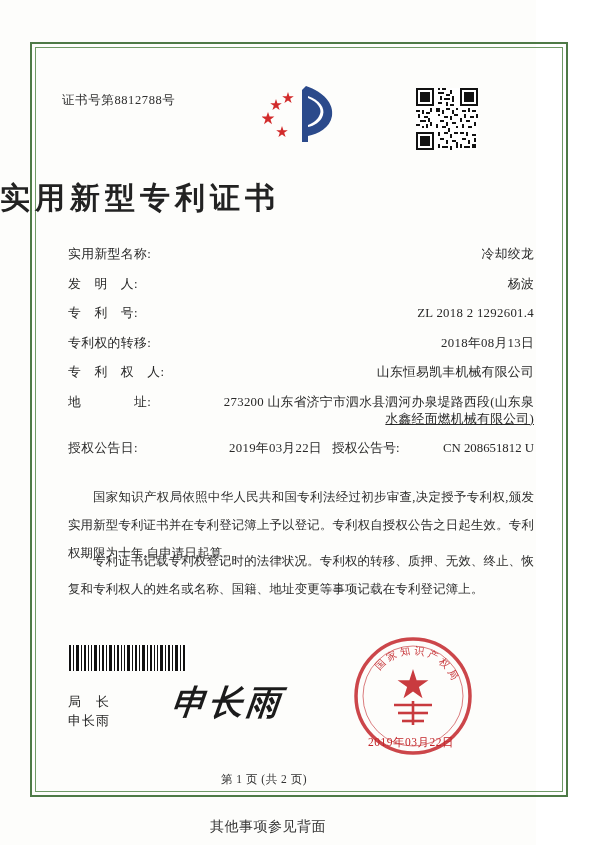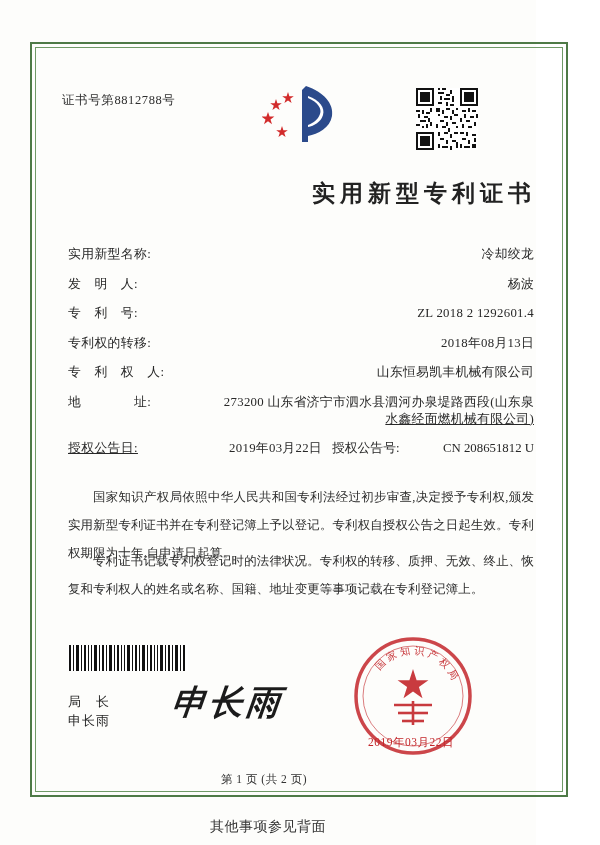--- a/index.html
+++ b/index.html
@@ -63,22 +63,22 @@
     top: 88px;
     width: 62px;
     height: 62px;
   }
   
   .title {
     position: absolute;
     left: 0;
     right: 0;
     top: 178px;
-    text-align: right;
-    font-size: 23px;
+    text-align: left;
+    font-size: 30px;
     font-weight: bold;
     letter-spacing: 5px;
     color: #222;
     font-family: Liberation Serif, serif;
   }
   
   .fields {
     position: absolute;
     left: 68px;
     top: 246px;
@@ -103,21 +103,20 @@
     padding-left: 6px;
     letter-spacing: 0.3px;
   }
   .row .value .line2 {
     display: block;
     padding-left: 16px;
     text-decoration: underline;
   }
   .row.two-col .label {
     flex: 0 0 auto;
-    text-decoration: underline;
   }
   .row.two-col .value {
     flex: 0 0 auto;
     width: 178px;
   }
   .row.two-col .label2 {
     flex: 0 0 auto;
     padding-left: 10px;
     white-space: pre;
   }

